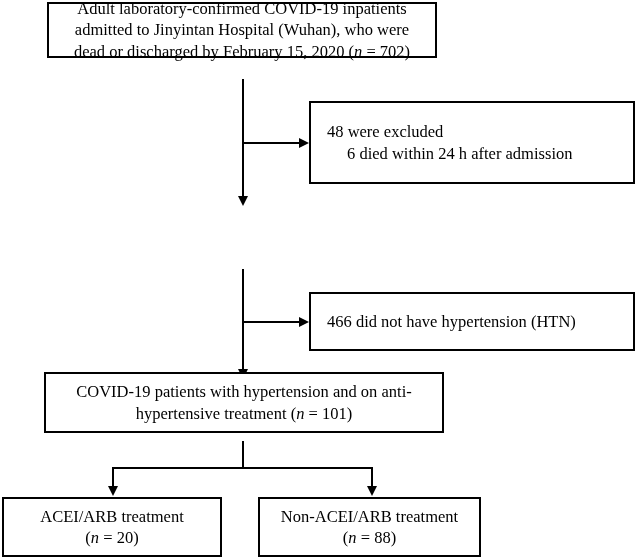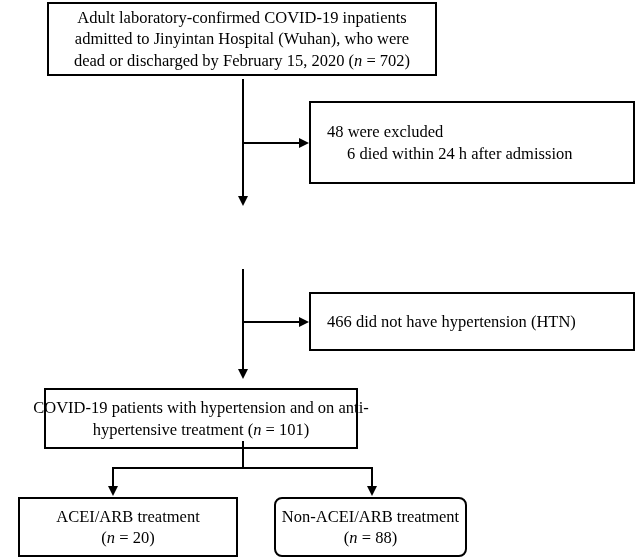--- a/index.html
+++ b/index.html
@@ -71,21 +71,21 @@
     border-top: 5px solid transparent;
     border-bottom: 5px solid transparent;
     border-left: 10px solid #000000;
   }
 </style>
 </head>
 <body>
 
 <div id="flow-root">
 
-  <div class="box centered" style="left:47px; top:2px; width:390px; height:74px;text-align:center;">
+  <div class="box centered" style="left:47px; top:2px; width:390px; height:56px;text-align:center;">
     <div class="line">Adult laboratory-confirmed COVID-19 inpatients</div>
     <div class="line">admitted to Jinyintan Hospital (Wuhan), who were</div>
     <div class="line">
       <span>dead or discharged by February 15, 2020 (</span><span class="it">n</span><span> = 702)</span>
     </div>
   </div>
 
   <div class="vline" style="left:242px; top:79px; height:118px;"></div>
   <div class="arrow-down" style="left:238px; top:196px;"></div>
 
@@ -101,41 +101,41 @@
   <div class="vline" style="left:242px; top:269px; height:101px;"></div>
   <div class="arrow-down" style="left:238px; top:369px;"></div>
 
   <div class="hline" style="left:242px; top:321px; width:57px;"></div>
   <div class="arrow-right" style="left:299px; top:317px;"></div>
 
   <div class="box lefted" style="left:309px; top:292px; width:326px; height:59px;">
     <div class="line">466 did not have hypertension (HTN)</div>
   </div>
 
-  <div class="box centered" style="left:44px; top:388px; width:314px; height:61px;">
+  <div class="box centered" style="left:44px; top:372px; width:400px; height:61px;">
     <div class="line">COVID-19 patients with hypertension and on anti-</div>
     <div class="line">
       <span>hypertensive treatment (</span><span class="it">n</span><span> = 101)</span>
     </div>
   </div>
 
   <div class="vline" style="left:242px; top:441px; height:27px;"></div>
   <div class="hline" style="left:112px; top:467px; width:261px;"></div>
   <div class="vline" style="left:112px; top:467px; height:20px;"></div>
   <div class="arrow-down" style="left:108px; top:486px;"></div>
   <div class="vline" style="left:371px; top:467px; height:20px;"></div>
   <div class="arrow-down" style="left:367px; top:486px;"></div>
 
-  <div class="box centered" style="left:18px; top:497px; width:220px; height:60px;">
+  <div class="box centered" style="left:2px; top:497px; width:220px; height:60px;">
     <div class="line">ACEI/ARB treatment</div>
     <div class="line">
       <span>(</span><span class="it">n</span><span> = 20)</span>
     </div>
   </div>
 
-  <div class="box centered" style="left:274px; top:497px; width:193px; height:60px;border-radius:8px;">
+  <div class="box centered" style="left:258px; top:497px; width:223px; height:60px;">
     <div class="line">Non-ACEI/ARB treatment</div>
     <div class="line">
       <span>(</span><span class="it">n</span><span> = 88)</span>
     </div>
   </div>
 
 </div>
 
 </body></html>

